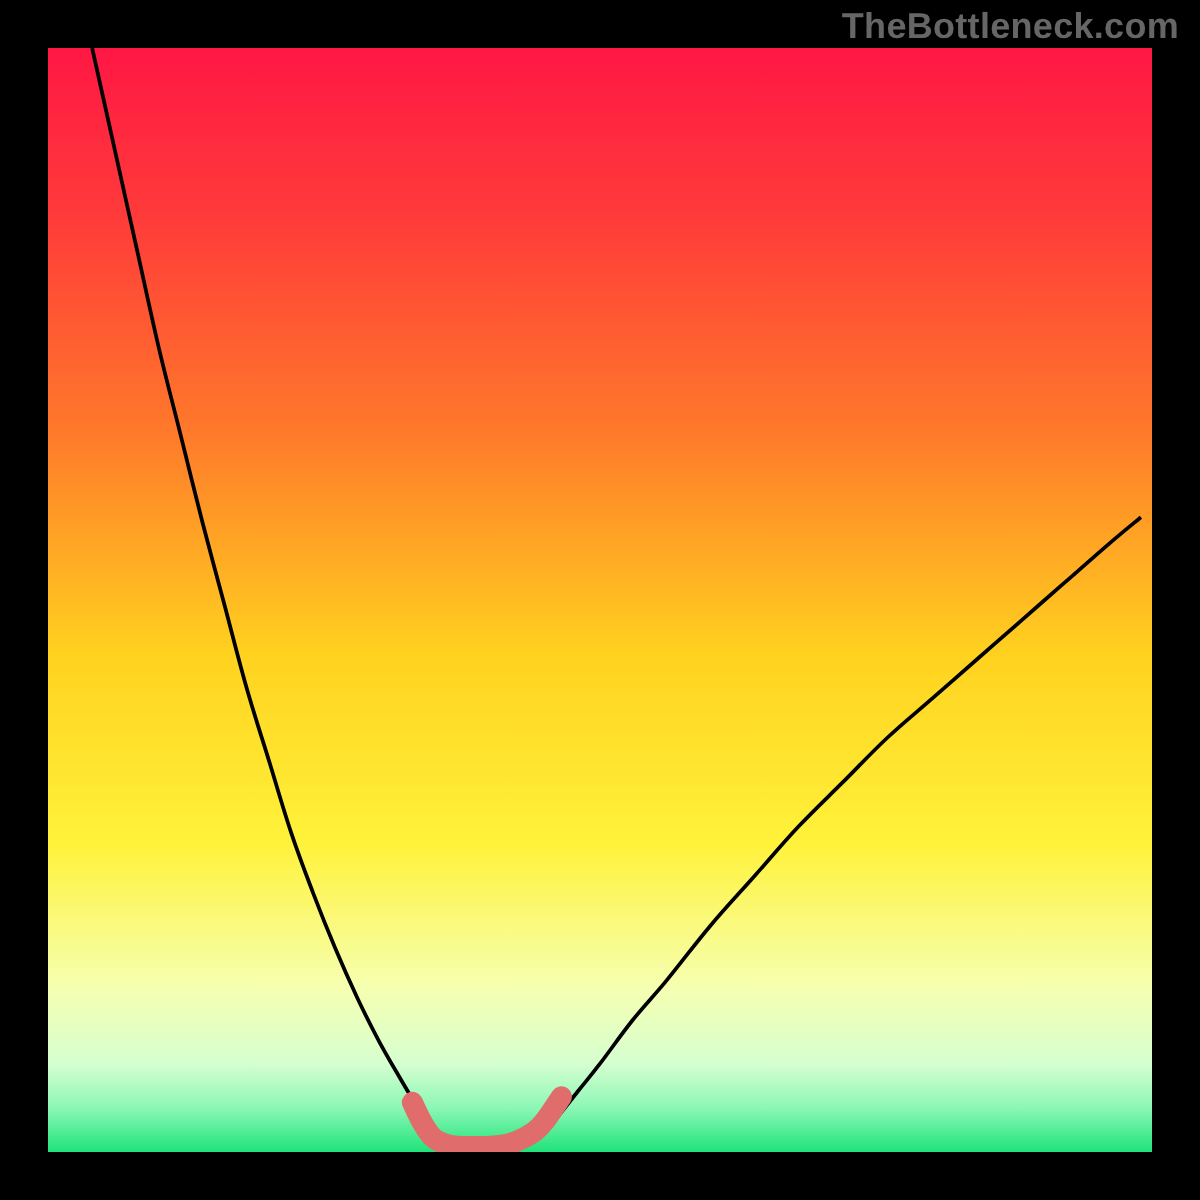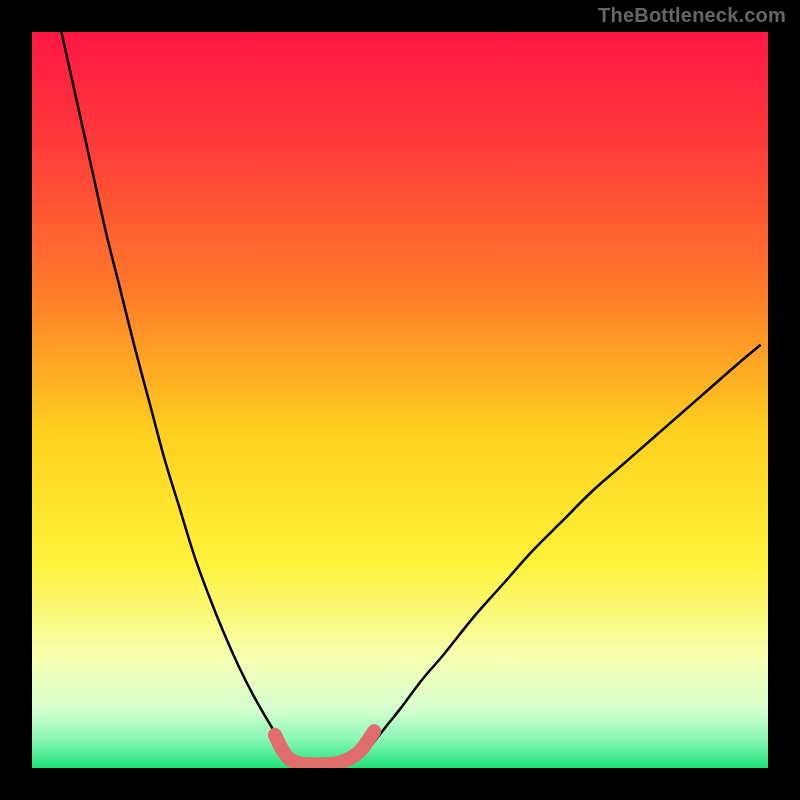--- a/index.html
+++ b/index.html
@@ -24,21 +24,21 @@
     left: 32px;
     top: 32px;
     width: 736px;
     height: 736px;
   }
   .watermark {
     position: absolute;
     top: 4px;
     right: 14px;
     color: #666;
-    font-size: 20px;
+    font-size: 24px;
     font-weight: bold;
     letter-spacing: 0.2px;
     user-select: none;
   }
   svg {
     display: block;
   }
 </style>
 </head>
 <body>

